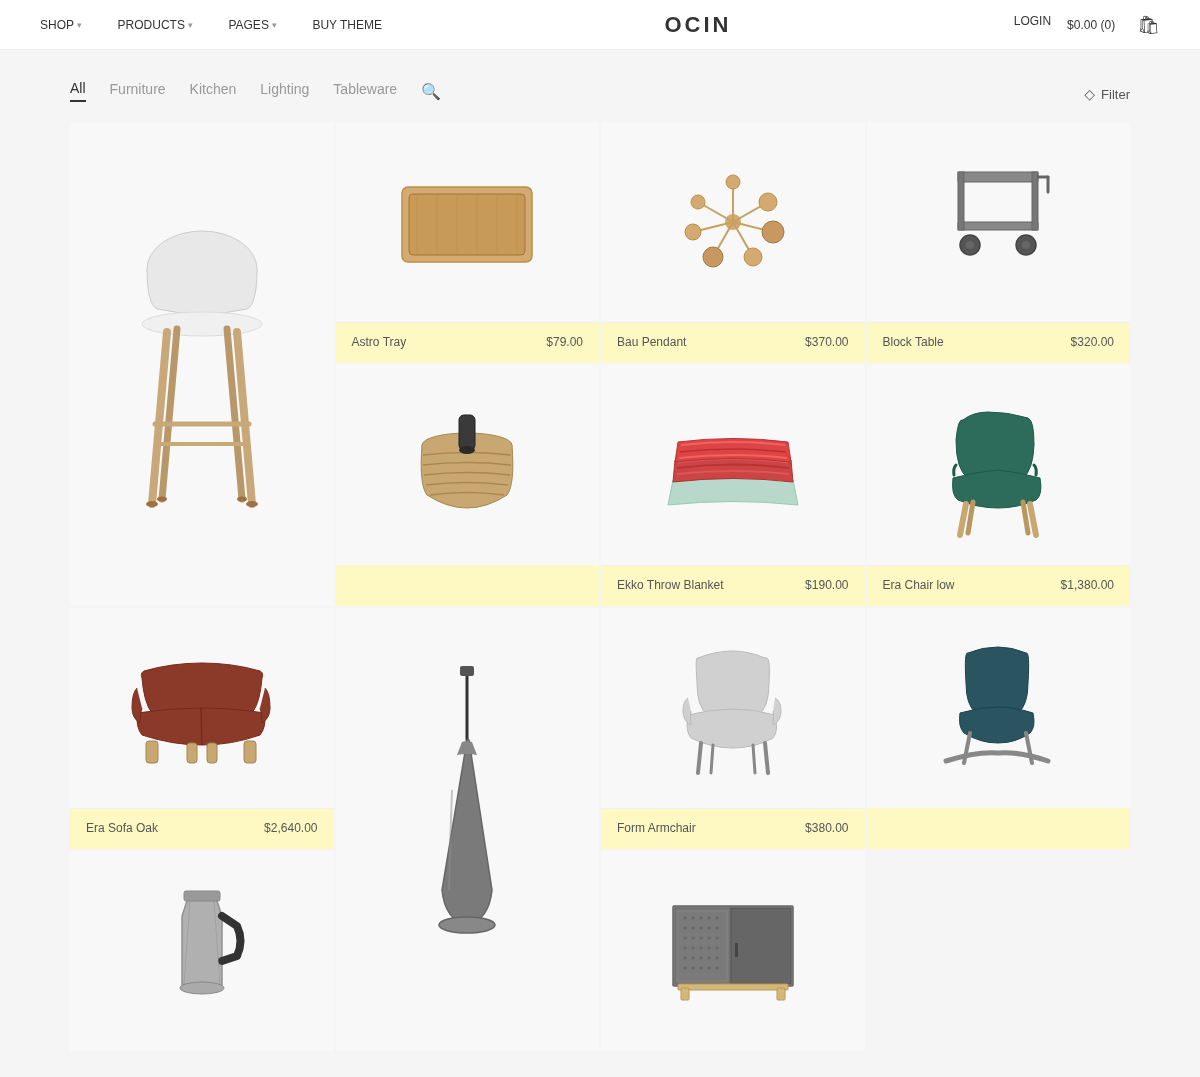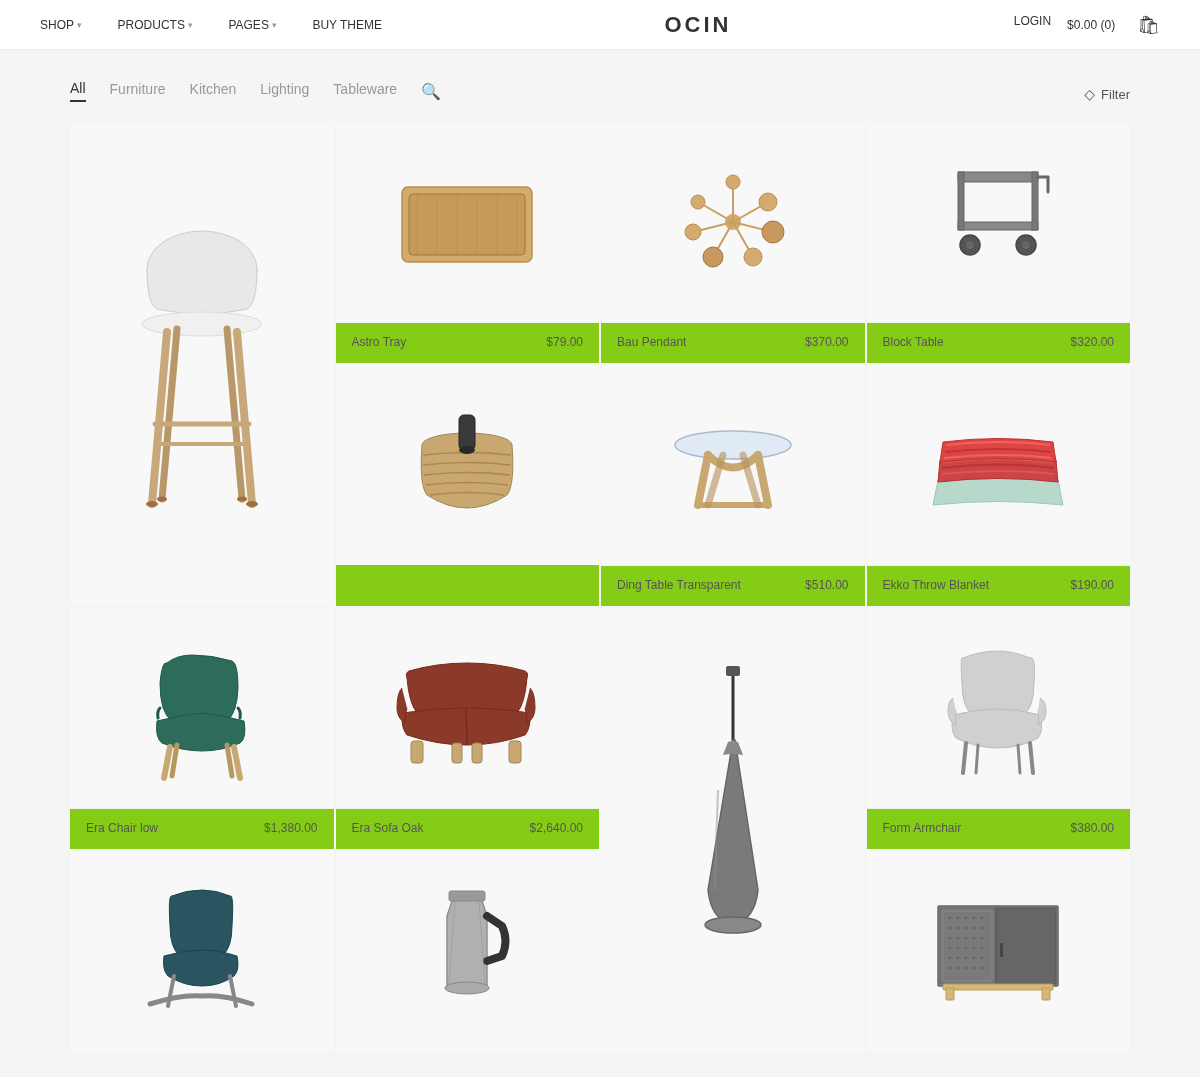--- a/index.html
+++ b/index.html
@@ -27,21 +27,21 @@
     .search-icon-btn { color: #999; cursor: pointer; font-size: 16px; }
     .filter-btn { display: flex; align-items: center; gap: 6px; cursor: pointer; color: #555; font-size: 13px; }
     .filter-icon { font-size: 14px; }
 
     
     .results-count { text-align: right; color: #999; font-size: 12px; margin-bottom: 16px; }
 
     
     .product-grid { display: grid; grid-template-columns: repeat(4, 1fr); gap: 2px; }
 
-    .product-card { background: #84cc16; cursor: pointer; overflow: hidden; }
+    .product-card { background: #fef9c3; cursor: pointer; overflow: hidden; }
     .product-image-wrap { width: 100%; height: 200px; display: flex; align-items: center; justify-content: center; background: #f8f8f8; overflow: hidden; }
 
     .product-info { padding: 12px 16px 14px; display: flex; justify-content: space-between; align-items: center; border-top: 1px solid #f0f0f0; }
     .product-name { font-size: 12px; color: #555; }
     .product-price { font-size: 12px; color: #555; }
 
     
     .product-card-large { grid-row: span 2; background: #fff; cursor: pointer; overflow: hidden; display: flex; flex-direction: column; }
     .product-card-large .product-image-wrap { flex: 1; height: auto; min-height: 390px; }
     .product-card-large .product-info { padding: 12px 16px 14px; display: flex; justify-content: space-between; align-items: center; border-top: 1px solid #f0f0f0; }
@@ -235,42 +235,20 @@
           <path d="M37,75 Q80,70 123,75" stroke="#a07840" stroke-width="1.5" fill="none" opacity="0.7"></path>
           <path d="M39,85 Q80,80 121,85" stroke="#a07840" stroke-width="1.5" fill="none" opacity="0.7"></path>
           <path d="M43,95 Q80,90 117,95" stroke="#a07840" stroke-width="1.5" fill="none" opacity="0.7"></path>
 
           <rect x="72" y="15" width="16" height="35" rx="5" fill="#3a3a3a" stroke="#222" stroke-width="1"></rect>
           <ellipse cx="80" cy="50" rx="8" ry="4" fill="#2a2a2a"></ellipse>
         </svg>
       </div>
     </div>
 
-    <div class="product-card">
-      <div class="product-image-wrap">
-        <svg width="160" height="130" viewBox="0 0 160 130" xmlns="http://www.w3.org/2000/svg">
-
-          <ellipse cx="80" cy="45" rx="58" ry="14" fill="rgba(200,220,240,0.5)" stroke="#aabbd0" stroke-width="1.5"></ellipse>
-
-          <line x1="55" y1="55" x2="45" y2="105" stroke="#c8a870" stroke-width="8" stroke-linecap="round"></line>
-          <line x1="105" y1="55" x2="115" y2="105" stroke="#c8a870" stroke-width="8" stroke-linecap="round"></line>
-
-          <path d="M55,55 Q80,80 105,55" stroke="#c8a870" stroke-width="8" fill="none" stroke-linecap="round"></path>
-
-          <line x1="45" y1="105" x2="115" y2="105" stroke="#c8a870" stroke-width="6" stroke-linecap="round"></line>
-
-          <line x1="70" y1="55" x2="55" y2="105" stroke="#b89058" stroke-width="7" stroke-linecap="round" opacity="0.6"></line>
-          <line x1="90" y1="55" x2="105" y2="105" stroke="#b89058" stroke-width="7" stroke-linecap="round" opacity="0.6"></line>
-        </svg>
-      </div>
-      <div class="product-info">
-        <span class="product-name">Ding Table Transparent</span>
-        <span class="product-price">$510.00</span>
-      </div>
-    </div>
 
     <div class="product-card">
       <div class="product-image-wrap">
         <svg width="160" height="130" viewBox="0 0 160 130" xmlns="http://www.w3.org/2000/svg">
 
           <path d="M20,80 Q80,72 140,80 L145,105 Q80,98 15,105 Z" fill="#b8d8cc" stroke="#98c8b8" stroke-width="1"></path>
 
           <path d="M22,60 Q80,52 138,60 L140,82 Q80,75 20,82 Z" fill="#cc4444" stroke="#aa3333" stroke-width="1"></path>
 
           <path d="M25,62 Q80,55 135,62" stroke="#ee6666" stroke-width="3" fill="none" opacity="0.5"></path>

